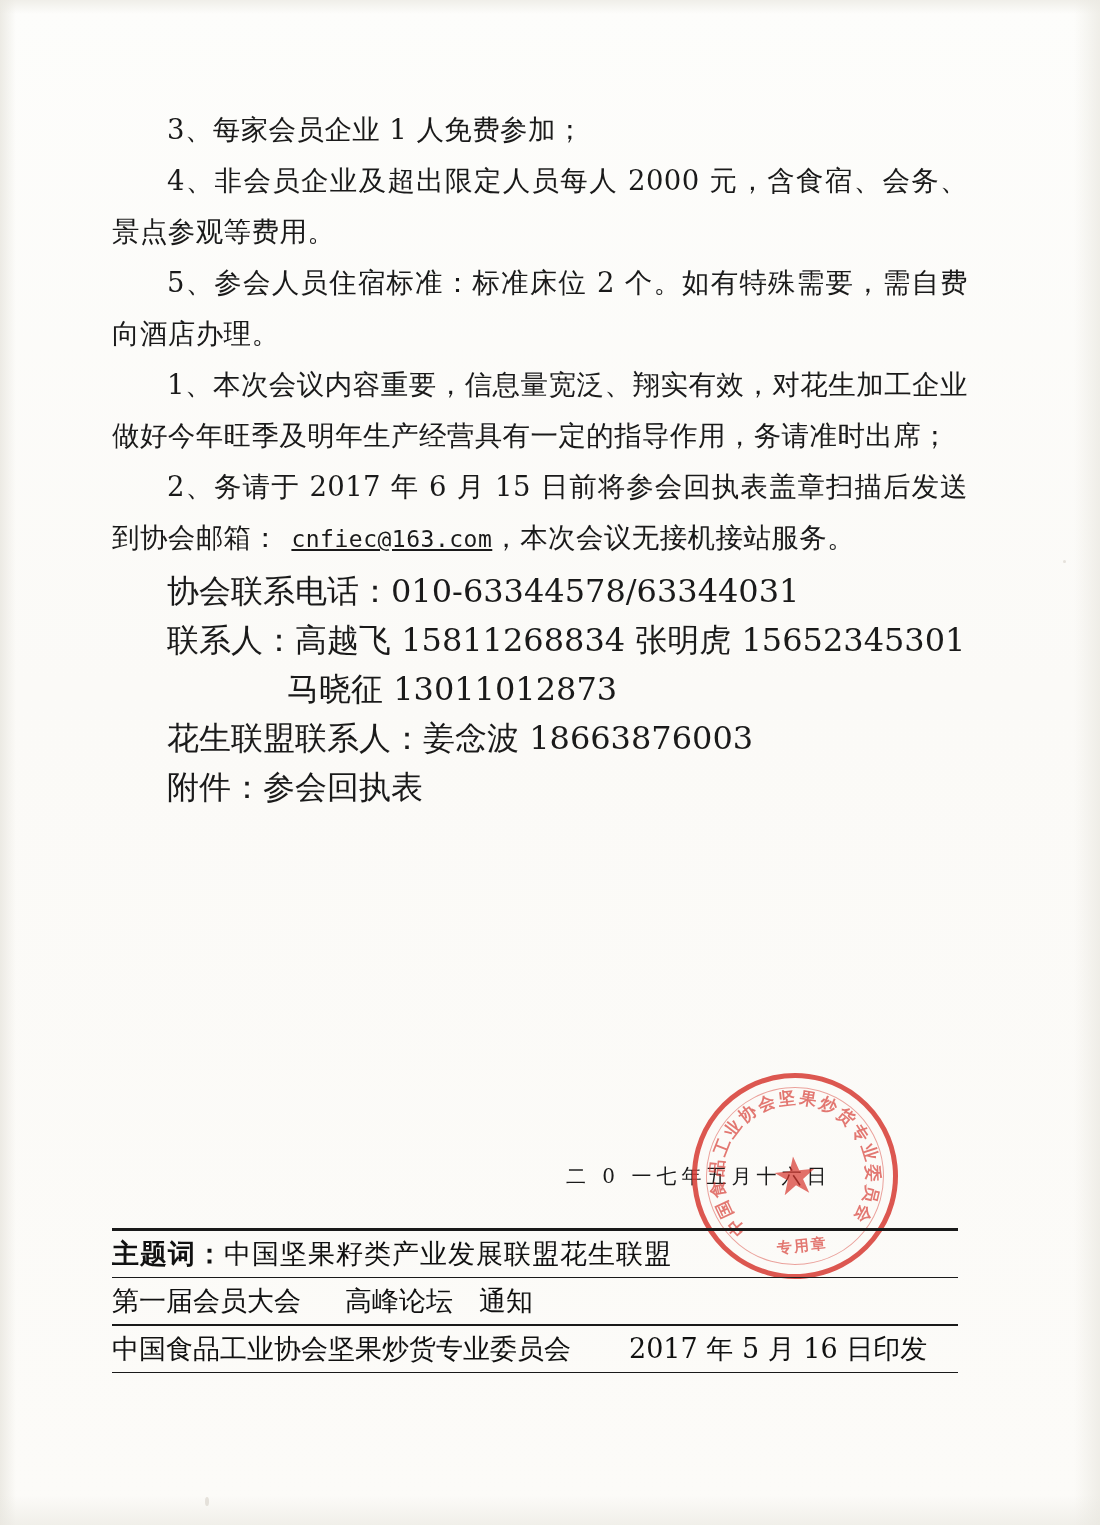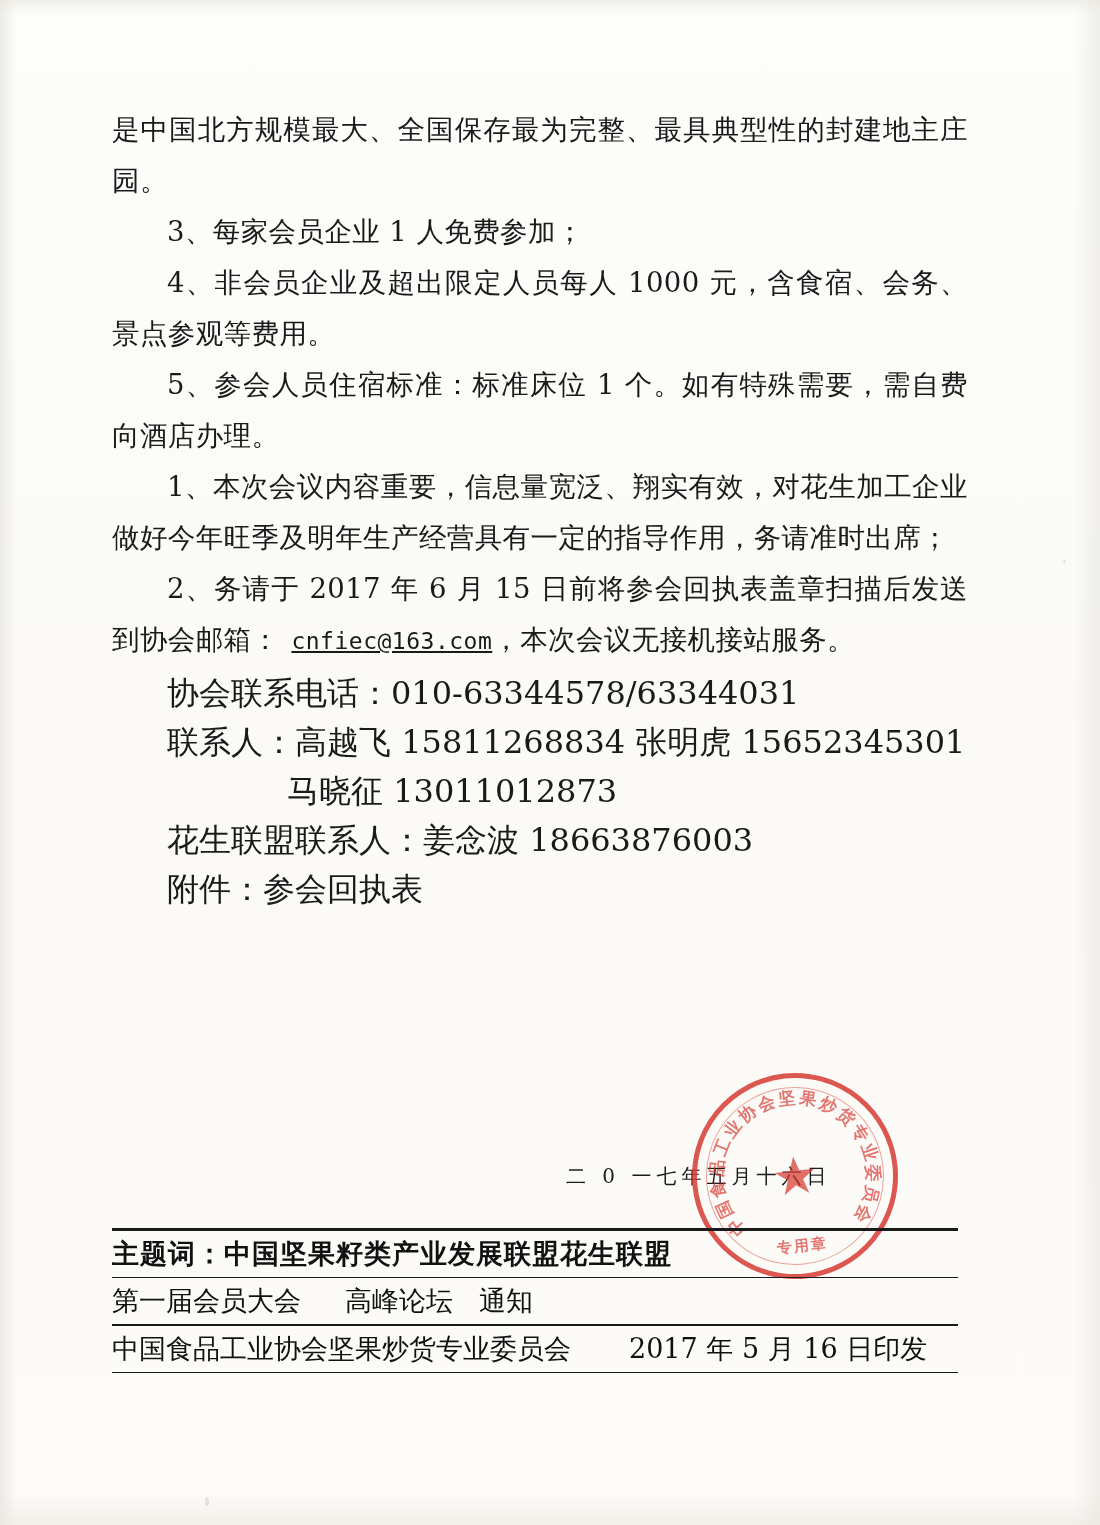--- a/index.html
+++ b/index.html
@@ -184,21 +184,21 @@
   .footer-row {
     font-size: 27px;
     line-height: 46px;
     color: #111;
     white-space: nowrap;
   }
   .footer-row .label {
     font-weight: bold;
     letter-spacing: 1px;
   }
-  .footer-row .kw { font-weight: bold; letter-spacing: 1px; margin-top: 36px; }
+  .footer-row .kw { font-weight: normal; letter-spacing: 1px; margin-top: 36px; }
   .gap-s { display: inline-block; width: 26px; }
   .gap-m { display: inline-block; width: 44px; }
   .gap-l { display: inline-block; width: 58px; }
 
   .speck {
     position: absolute;
     background: #cfcac0;
     border-radius: 50%;
     opacity: .5;
   }
@@ -210,26 +210,25 @@
   <div class="scan-edge-left"></div>
   <div class="scan-edge-top"></div>
   <div class="scan-edge-right"></div>
   <div class="scan-edge-bottom"></div>
 
   <div class="speck" style="left:205px; top:1497px; width:4px; height:9px;"></div>
   <div class="speck" style="left:1063px; top:560px; width:3px; height:3px;"></div>
 
   <div class="body-text">
 
-    <p class="para">是中国北方规模最大、全国保存最为完整、最具典型性的封建地主庄园。</p>
 
 
     <p class="para indent">3、每家会员企业 1 人免费参加；</p>
-    <p class="para indent">4、非会员企业及超出限定人员每人 1000 元，含食宿、会务、景点参观等费用。</p>
-    <p class="para indent">5、参会人员住宿标准：标准床位 1 个。如有特殊需要，需自费向酒店办理。</p>
+    <p class="para indent">4、非会员企业及超出限定人员每人 2000 元，含食宿、会务、景点参观等费用。</p>
+    <p class="para indent">5、参会人员住宿标准：标准床位 2 个。如有特殊需要，需自费向酒店办理。</p>
 
 
     <p class="para indent">1、本次会议内容重要，信息量宽泛、翔实有效，对花生加工企业做好今年旺季及明年生产经营具有一定的指导作用，务请准时出席；</p>
 
     <p class="para indent"><span>2、务请于 2017 年 6 月 15 日前将参会回执表盖章扫描后发送到协会邮箱：</span><span class="email">cnfiec@163.com</span><span>，本次会议无接机接站服务。</span></p>
 
     <div class="contact-block">
       <p class="contact-line">协会联系电话：010-63344578/63344031</p>
       <p class="contact-line">联系人：高越飞 15811268834 张明虎 15652345301</p>
       <p class="contact-line sub">马晓征 13011012873</p>

